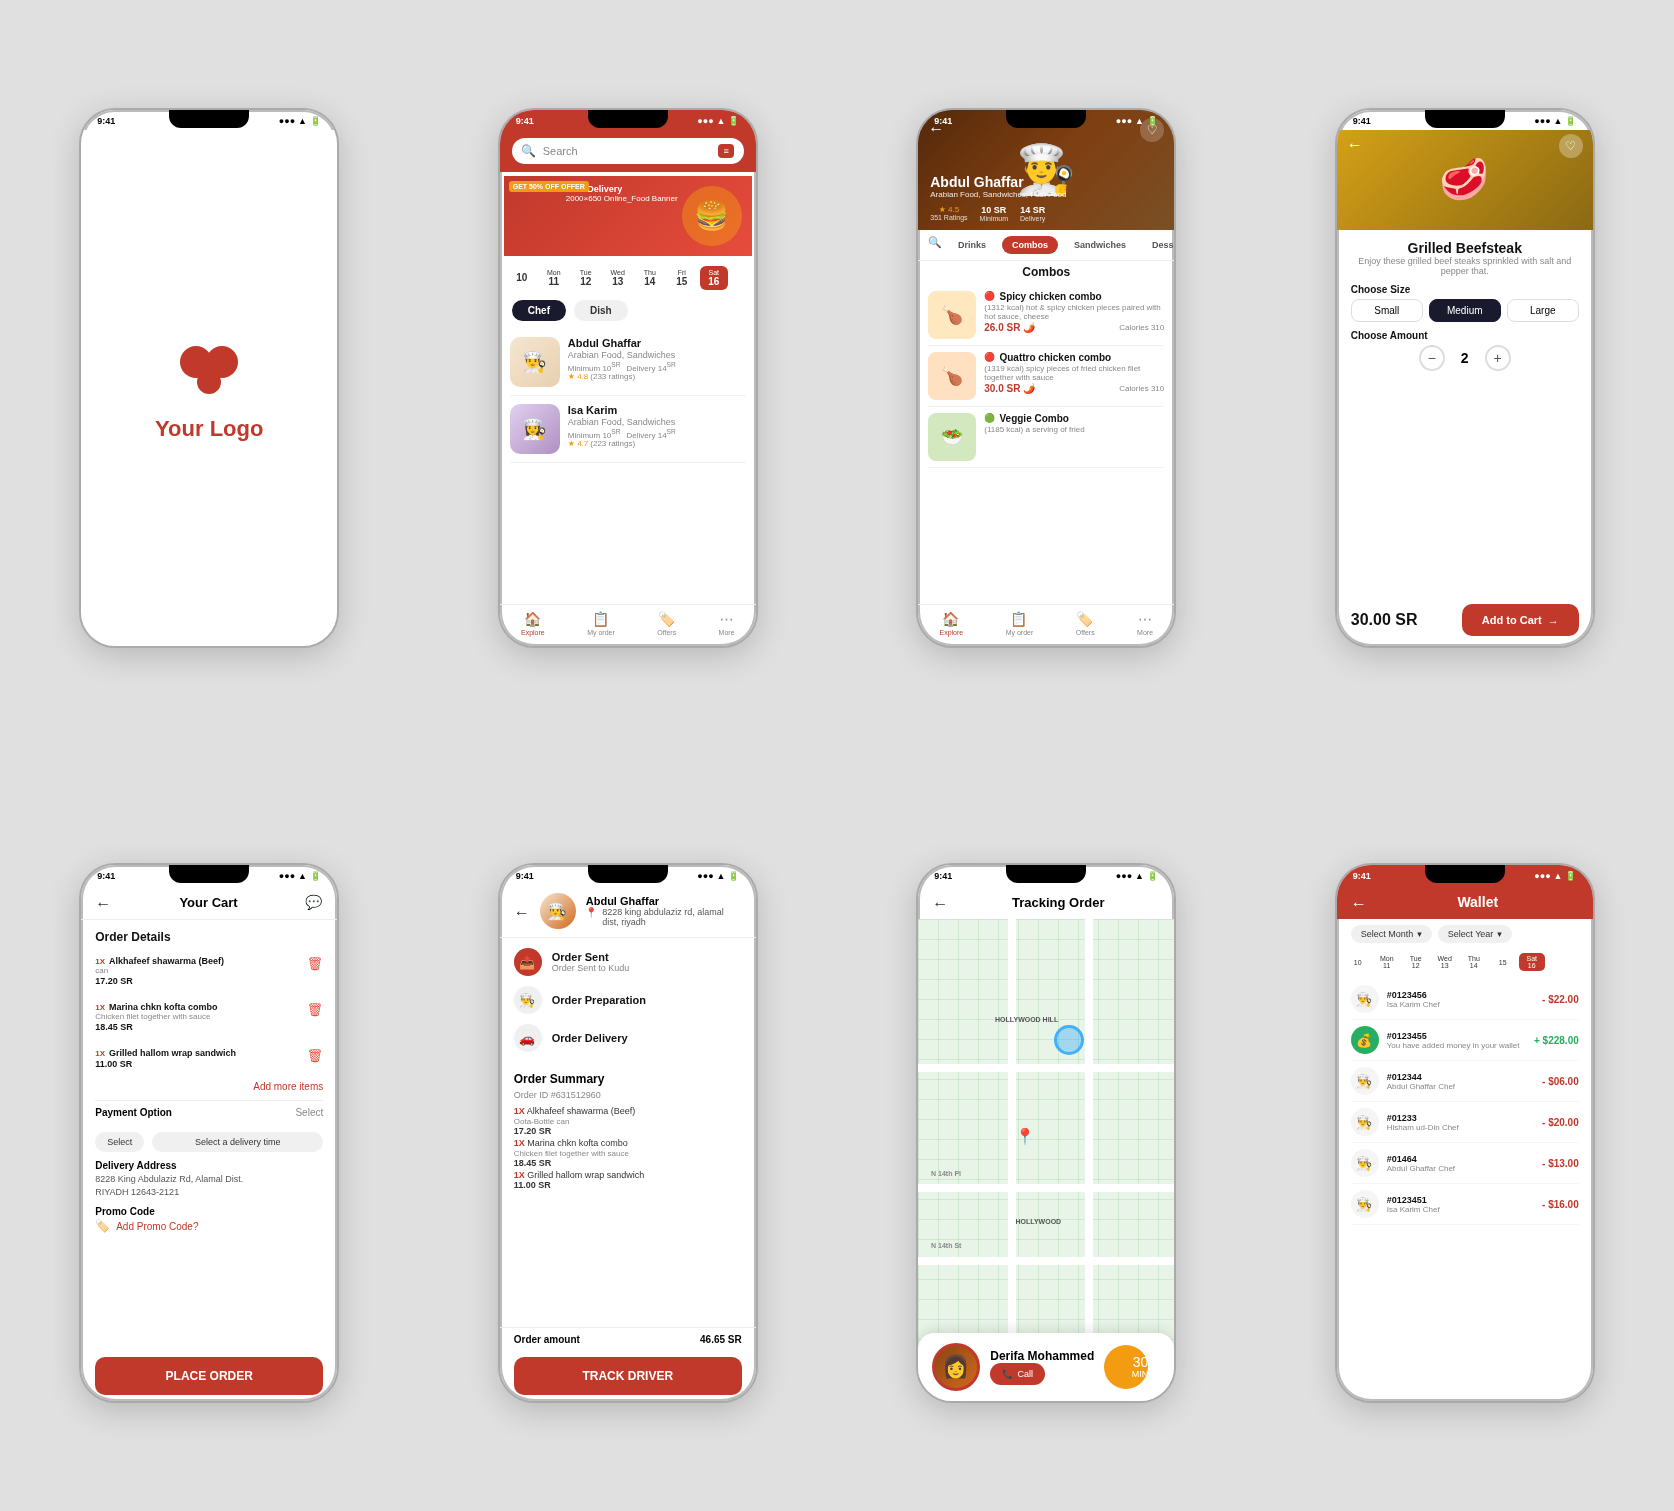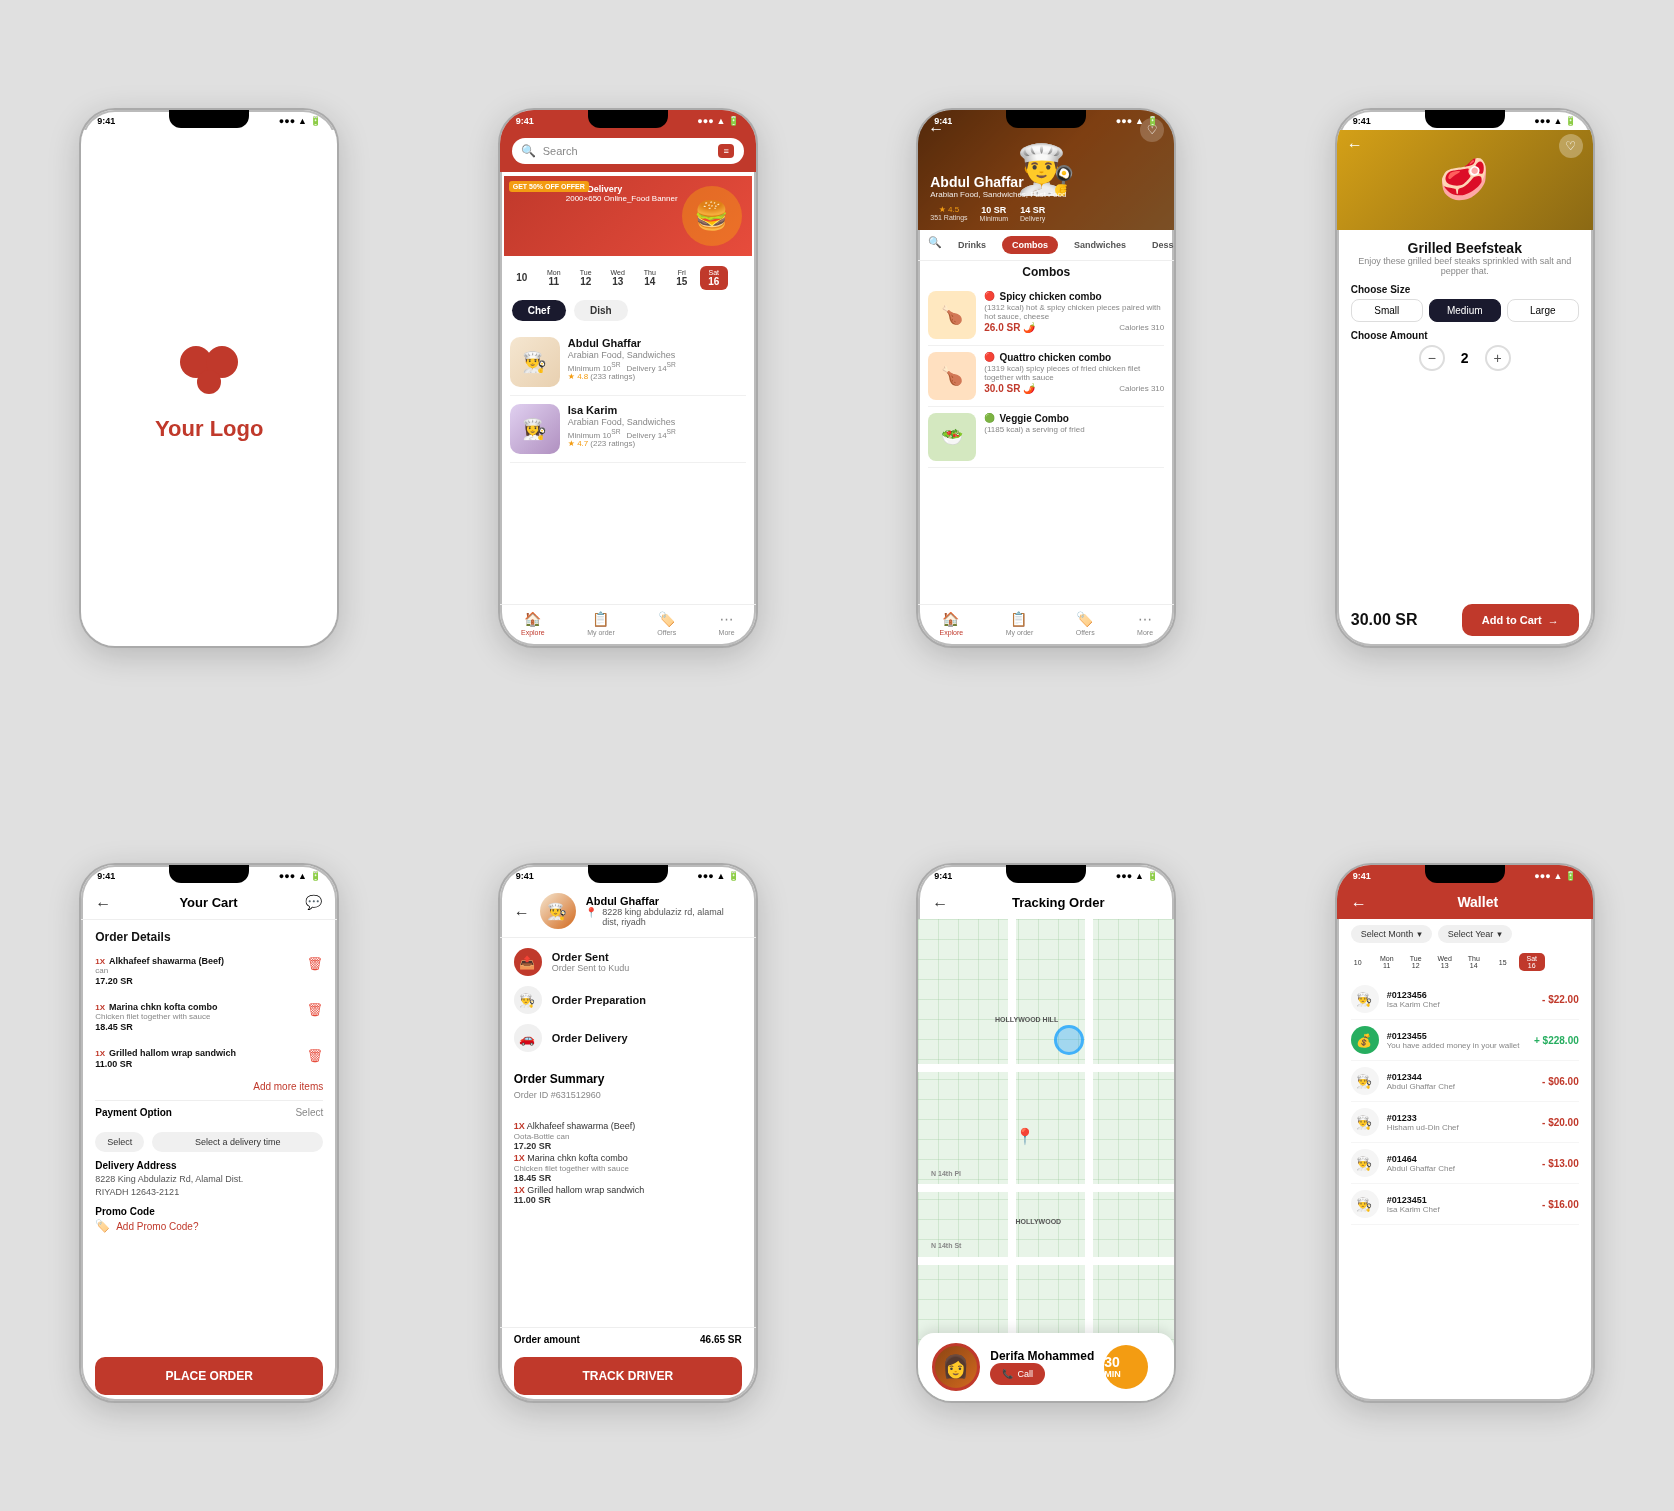--- a/index.html
+++ b/index.html
@@ -556,21 +556,21 @@
 
     .step-icon.active { background: #c0392b; color: #fff; }
     .step-icon.pending { background: #f0f0f0; color: #888; }
 
     .step-info { }
     .step-name { font-size: 11px; font-weight: 700; color: #111; }
     .step-sub { font-size: 9px; color: #888; }
 
     .order-summary-section { padding: 0 14px; flex: 1; overflow: hidden; }
     .order-summary-title { font-size: 12px; font-weight: 700; margin-bottom: 4px; }
-    .order-id { font-size: 9px; color: #888; margin-bottom: 21px; }
+    .order-id { font-size: 9px; color: #888; margin-bottom: 6px; }
 
     .summary-item { font-size: 9px; color: #333; margin-bottom: 2px; }
     .summary-item-price { font-size: 9px; font-weight: 700; }
 
     .order-total-row {
       display: flex;
       justify-content: space-between;
       padding: 6px 14px;
       border-top: 1px solid #eee;
       font-size: 10px;
@@ -696,25 +696,25 @@
       cursor: pointer;
     }
 
     .eta-circle {
       width: 44px;
       height: 44px;
       border-radius: 50%;
       background: #f39c12;
       display: flex;
       flex-direction: column;
-      align-items: flex-start;
+      align-items: flex-end;
       justify-content: center;
       color: #fff;
       font-size: 9px;
-      font-weight: 700;
+      font-weight: 400;
       flex-shrink: 0;
     }
 
     .eta-num { font-size: 14px; line-height: 1; }
 
     
     .wallet-header {
       background: #c0392b;
       padding: 8px 14px;
       display: flex;

